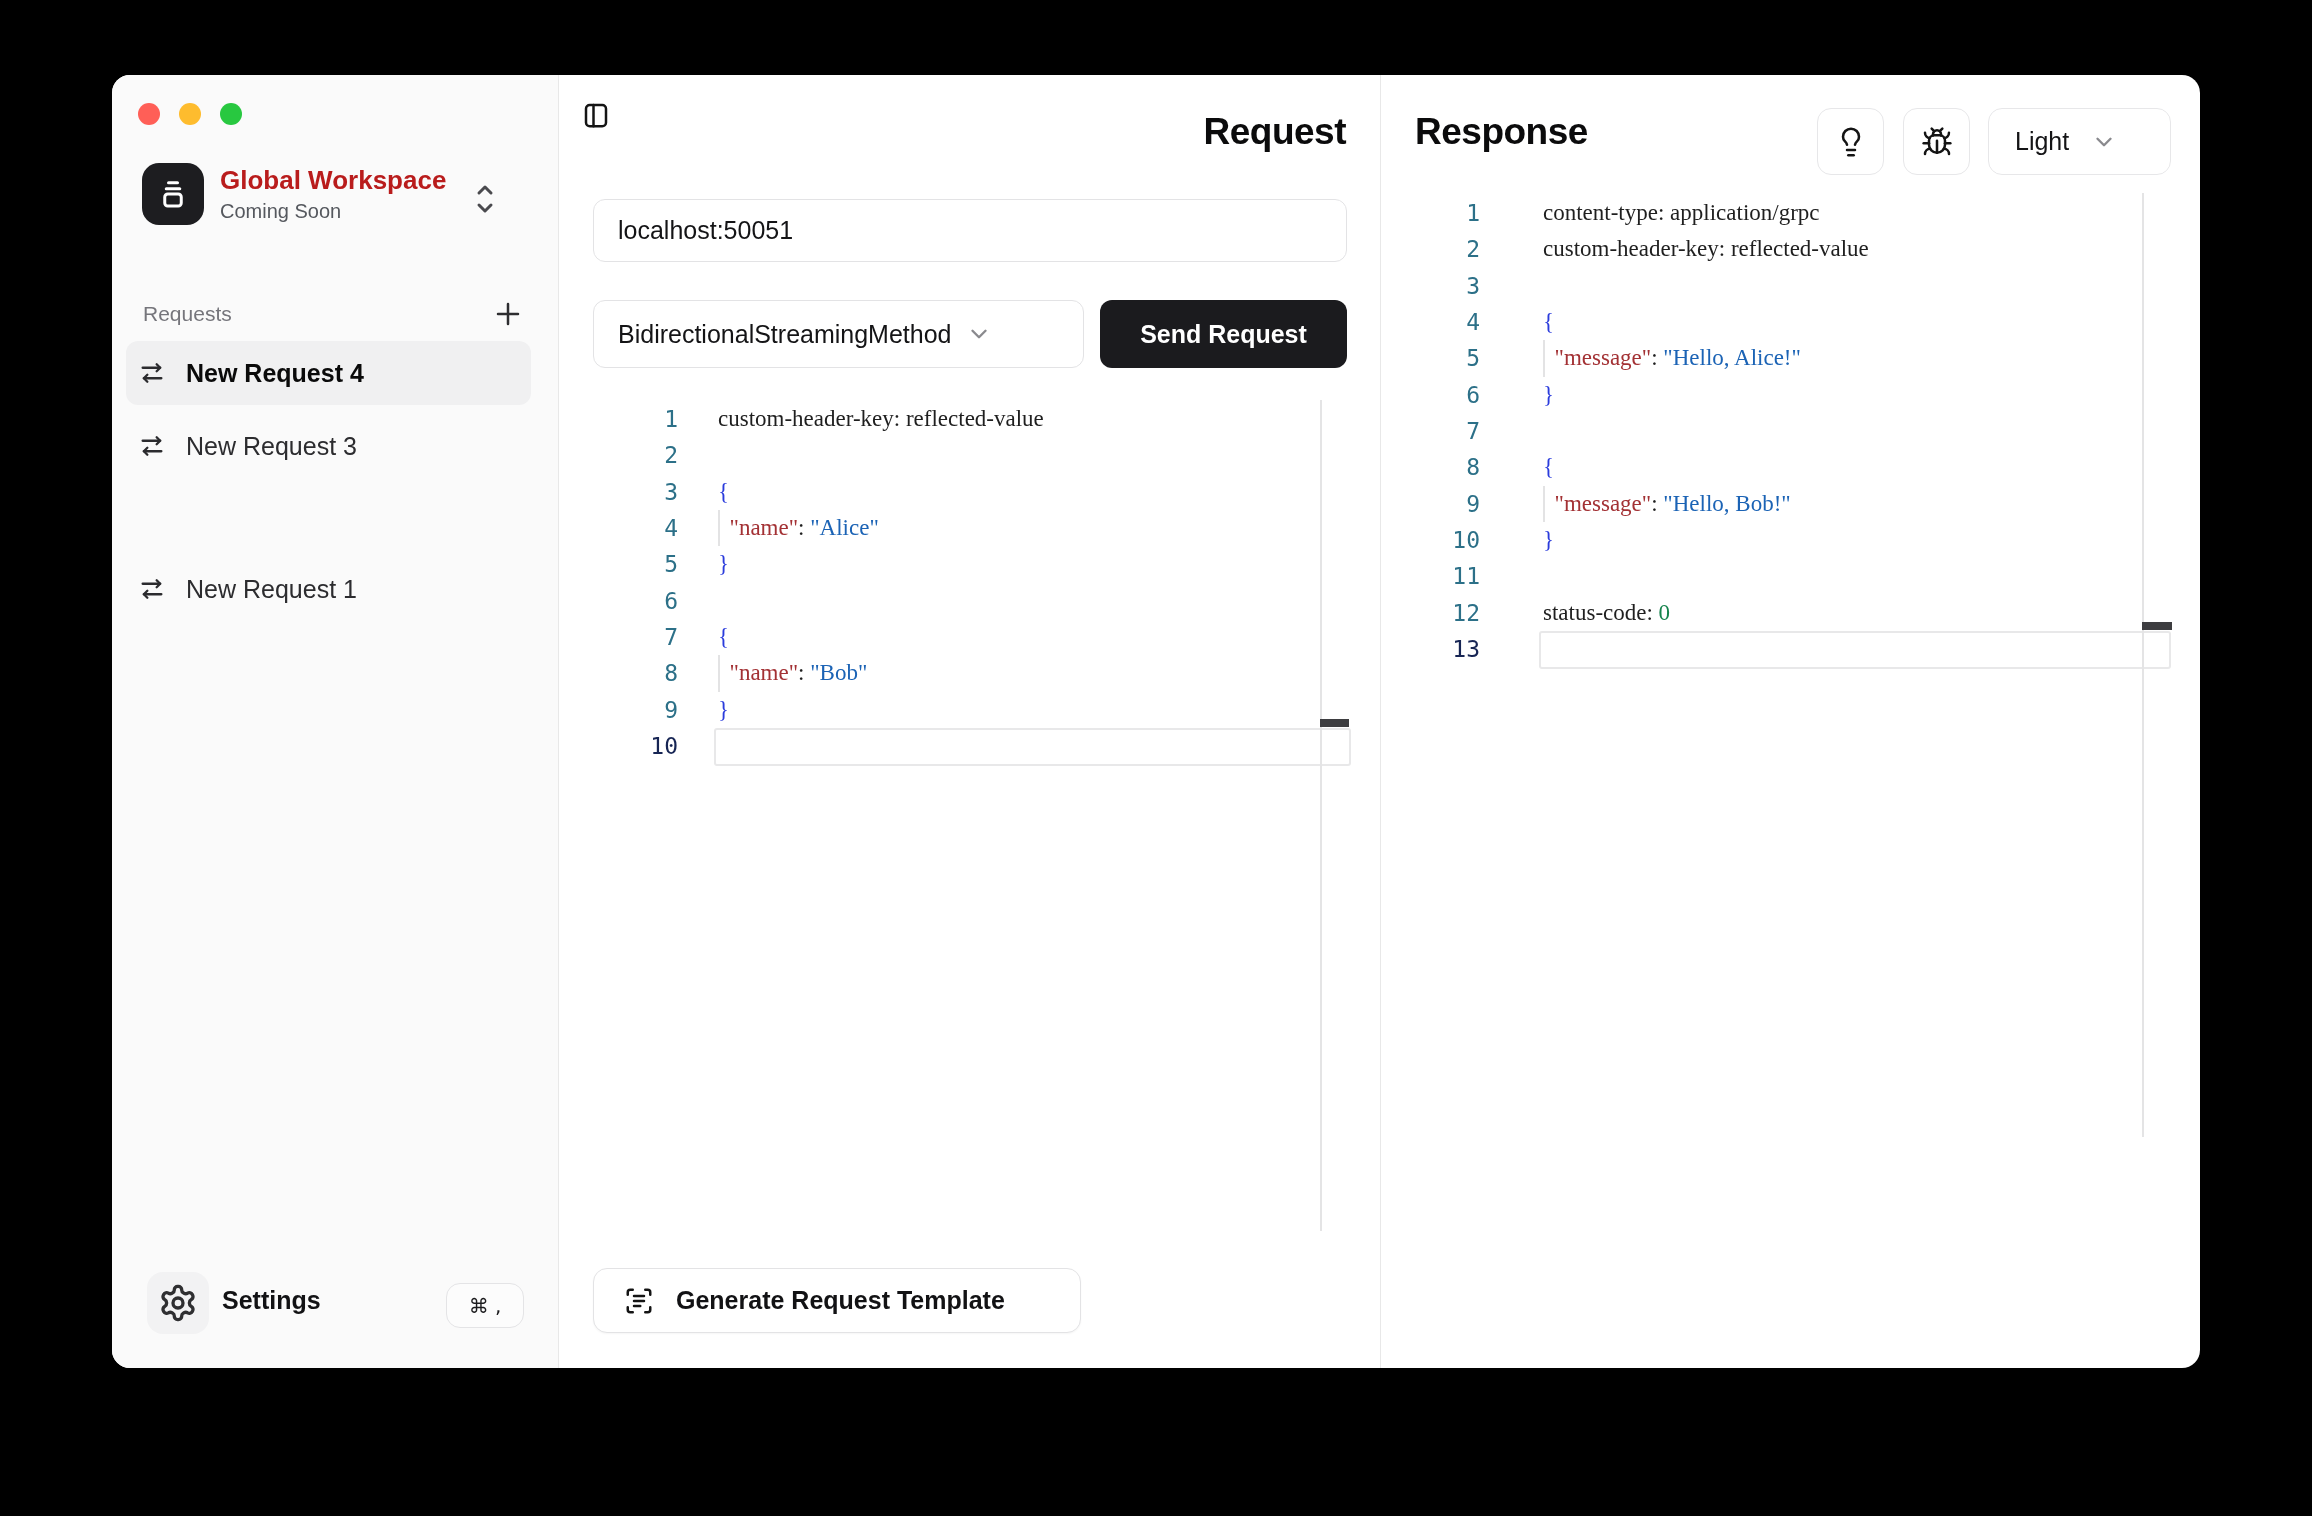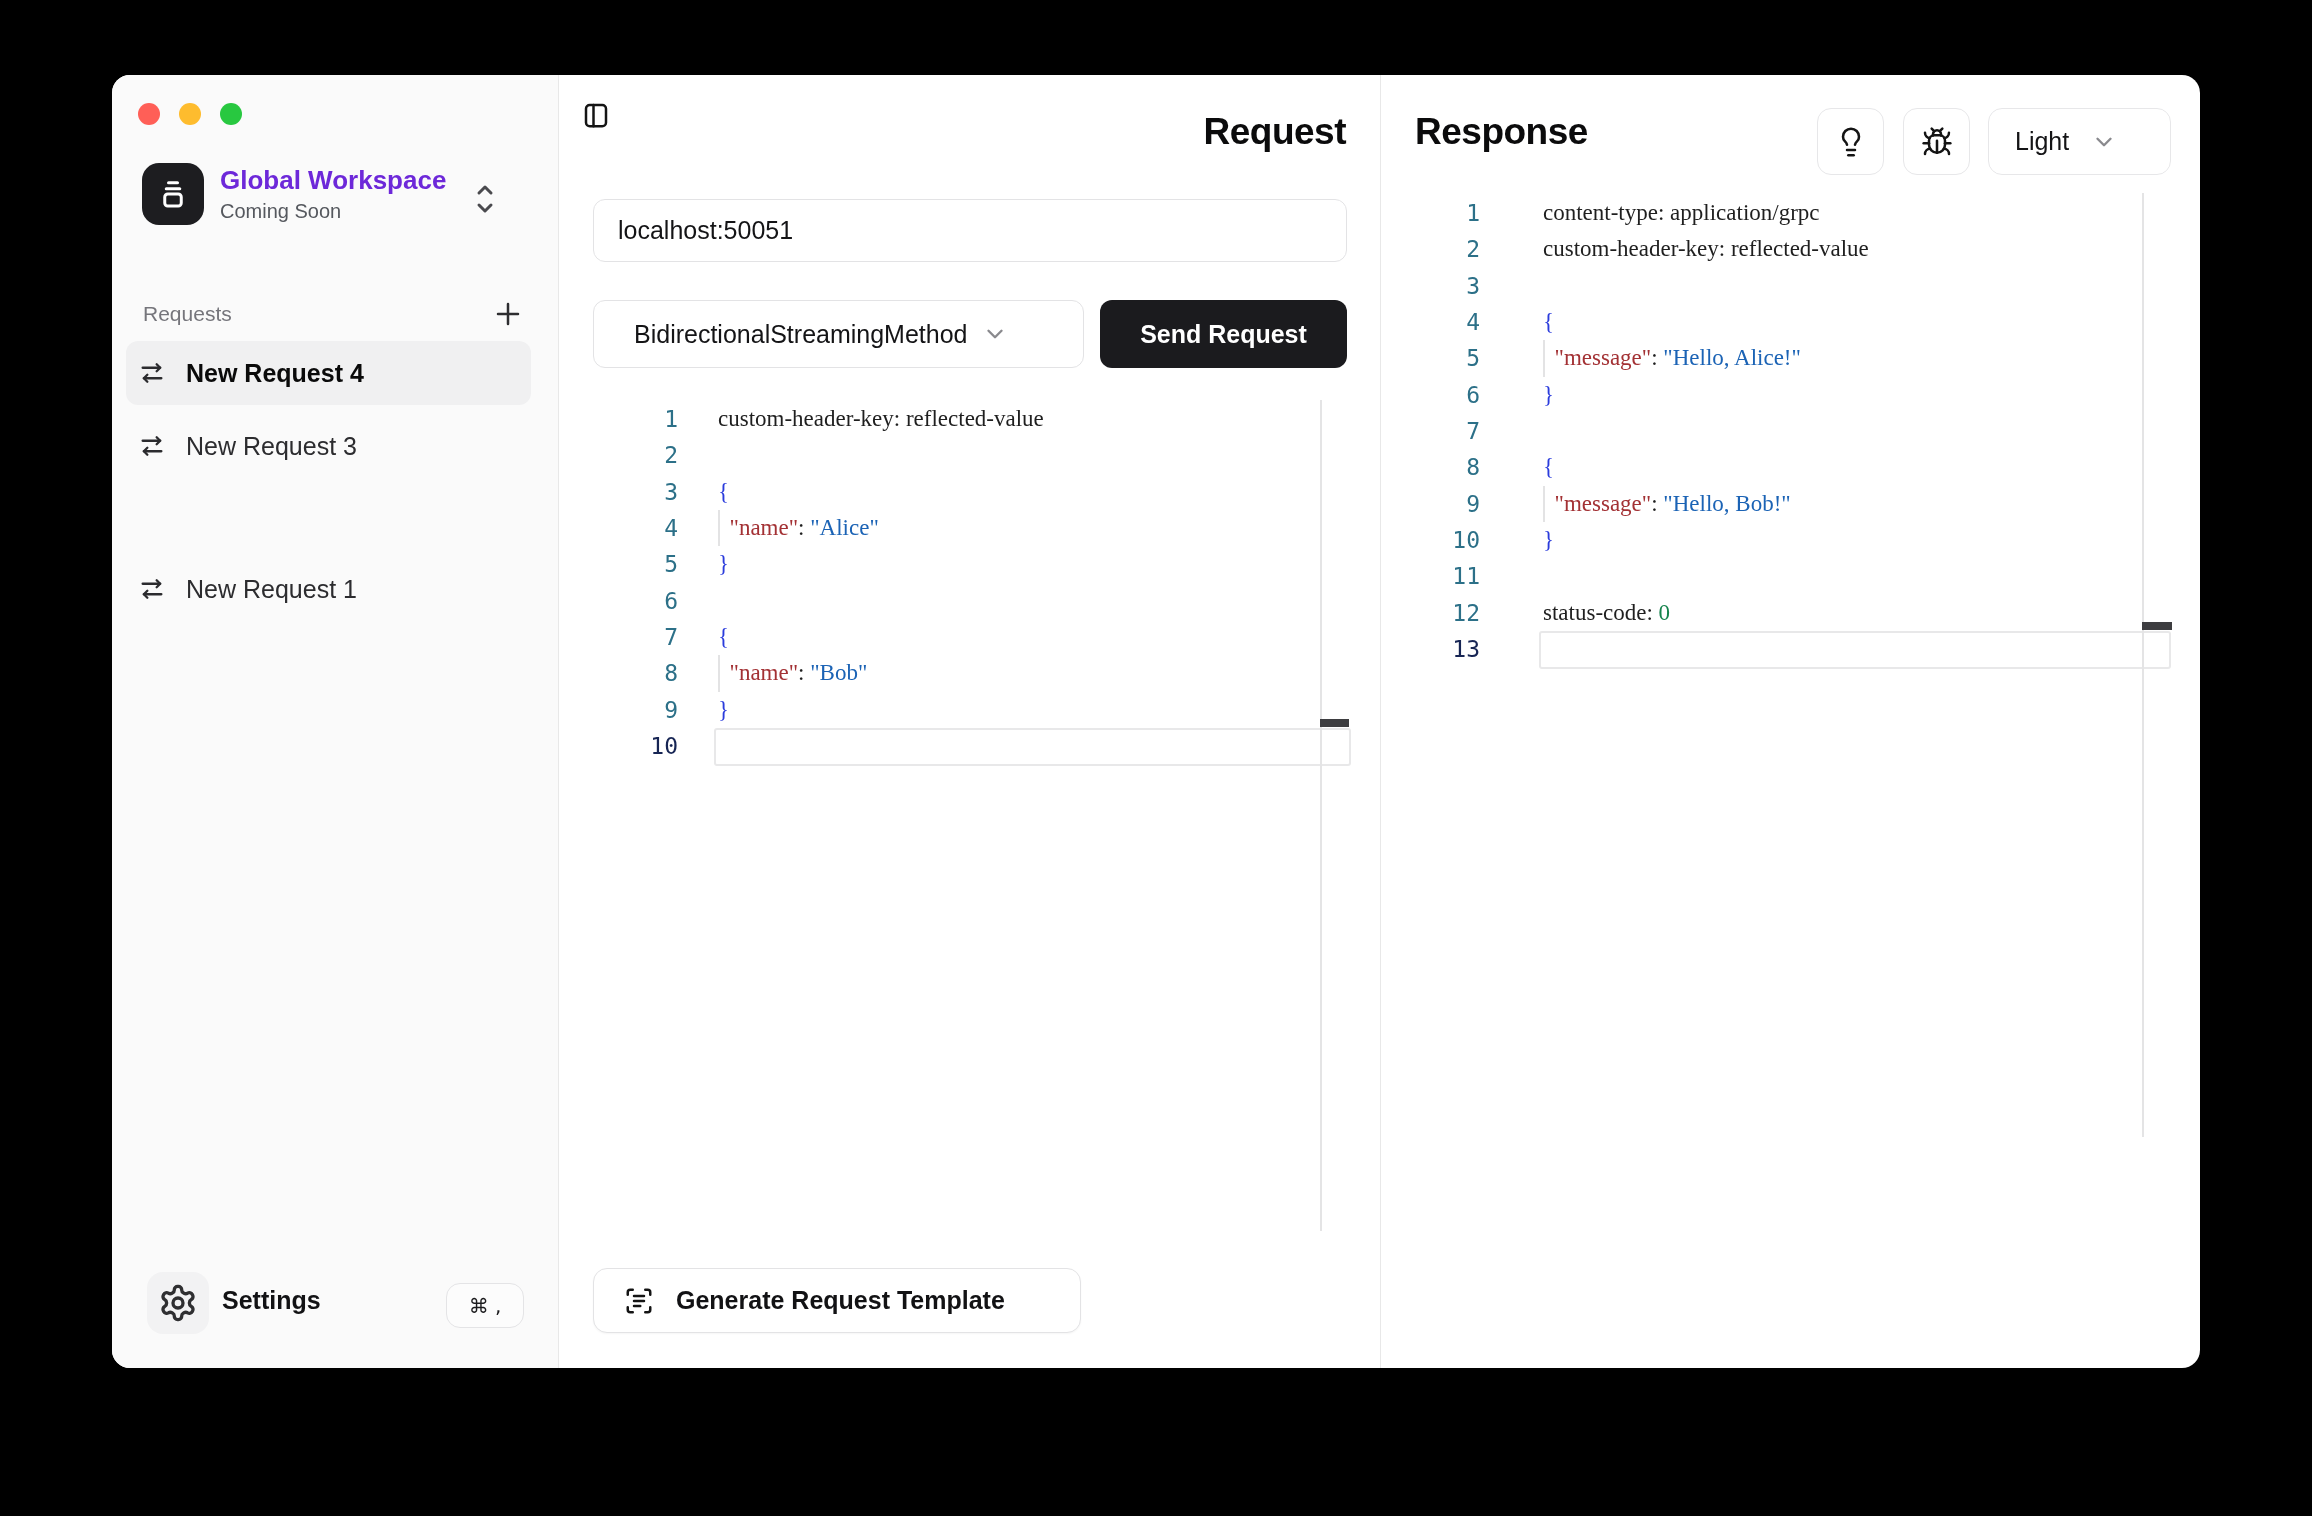--- a/index.html
+++ b/index.html
@@ -7,21 +7,21 @@
   .window{position:absolute;left:112px;top:75px;width:2088px;height:1293px;
     background:#fff;border-radius:18px;overflow:hidden;}
   .panel{position:absolute;top:0;height:100%;}
   
   .sidebar{left:0;width:447px;background:#fafafa;border-right:1px solid #e8e8e8;box-sizing:border-box;}
   .traffic{position:absolute;top:28px;left:26px;display:flex;gap:19px;}
   .traffic-light{width:22px;height:22px;border-radius:50%;}
   .ws-row{position:absolute;left:30px;top:88px;display:flex;align-items:center;}
   .ws-icon{width:62px;height:62px;background:#1d1d20;border-radius:17px;display:flex;align-items:center;justify-content:center;flex:0 0 auto;}
   .ws-text{margin-left:16px;}
-  .ws-name{font-size:26px;font-weight:700;color:#6d28d9;line-height:32px;}
+  .ws-name{font-size:26px;font-weight:700;color:#b91c1c;line-height:32px;}
   .ws-sub{font-size:20px;color:#55585e;line-height:26px;margin-top:2px;}
   .ws-chevrons{position:absolute;left:360px;top:104px;}
   .req-header{position:absolute;left:31px;top:222px;right:19px;height:34px;}
   .req-label{font-size:21px;color:#75757b;line-height:34px;}
   .add-btn{position:absolute;right:14px;top:0;width:34px;height:34px;display:flex;align-items:center;justify-content:center;cursor:pointer;}
   .req-item{position:absolute;left:14px;width:405px;height:64px;border-radius:12px;
     display:flex;align-items:center;cursor:pointer;}
   .req-item.selected{background:#f0f0f1;}
   .req-item .swap{margin-left:12px;flex:0 0 auto;display:flex;}
   .req-item .req-item-label{margin-left:20px;font-size:25px;color:#2c2c2f;}
@@ -37,21 +37,21 @@
   .main{left:447px;width:822px;border-right:1px solid #e8e8e8;box-sizing:border-box;}
   .toggle-btn{position:absolute;left:21px;top:25px;width:34px;height:30px;cursor:pointer;}
   .panel-title{position:absolute;top:36px;font-size:37px;font-weight:700;letter-spacing:-.5px;color:#0b0b0c;}
   .main .panel-title{right:34px;}
   .right .panel-title{left:34px;}
   .host-input{position:absolute;left:34px;top:124px;width:754px;height:63px;box-sizing:border-box;
     border:1.5px solid #e3e3e5;border-radius:12px;padding:0 24px;font-size:25px;color:#141416;
     font-family:"Liberation Sans",sans-serif;background:#fff;outline:none;}
   .method-select{position:absolute;left:34px;top:225px;width:491px;height:68px;box-sizing:border-box;
     border:1.5px solid #e3e3e5;border-radius:12px;background:#fff;display:flex;align-items:center;cursor:pointer;}
-  .method-label{margin-left:40px;font-size:25px;color:#141416;white-space:nowrap;}
+  .method-label{margin-left:24px;font-size:25px;color:#141416;white-space:nowrap;}
   .method-select .chev{margin-left:14px;display:flex;}
   .send-btn{position:absolute;left:541px;top:225px;width:247px;height:68px;border:none;border-radius:12px;
     background:#1b1b1e;color:#fff;font-size:25px;font-weight:600;font-family:"Liberation Sans",sans-serif;cursor:pointer;}
   .generate-btn{position:absolute;left:34px;top:1193px;width:488px;height:65px;box-sizing:border-box;
     border:1.5px solid #e3e3e5;border-radius:14px;background:#fff;display:flex;align-items:center;cursor:pointer;
     box-shadow:0 1px 2px rgba(0,0,0,.04);}
   .generate-btn .gen-icon{margin-left:30px;display:flex;}
   .generate-btn .gen-label{margin-left:22px;font-size:25px;font-weight:600;color:#121214;}
   
   .right{left:1269px;right:0;width:819px;}

